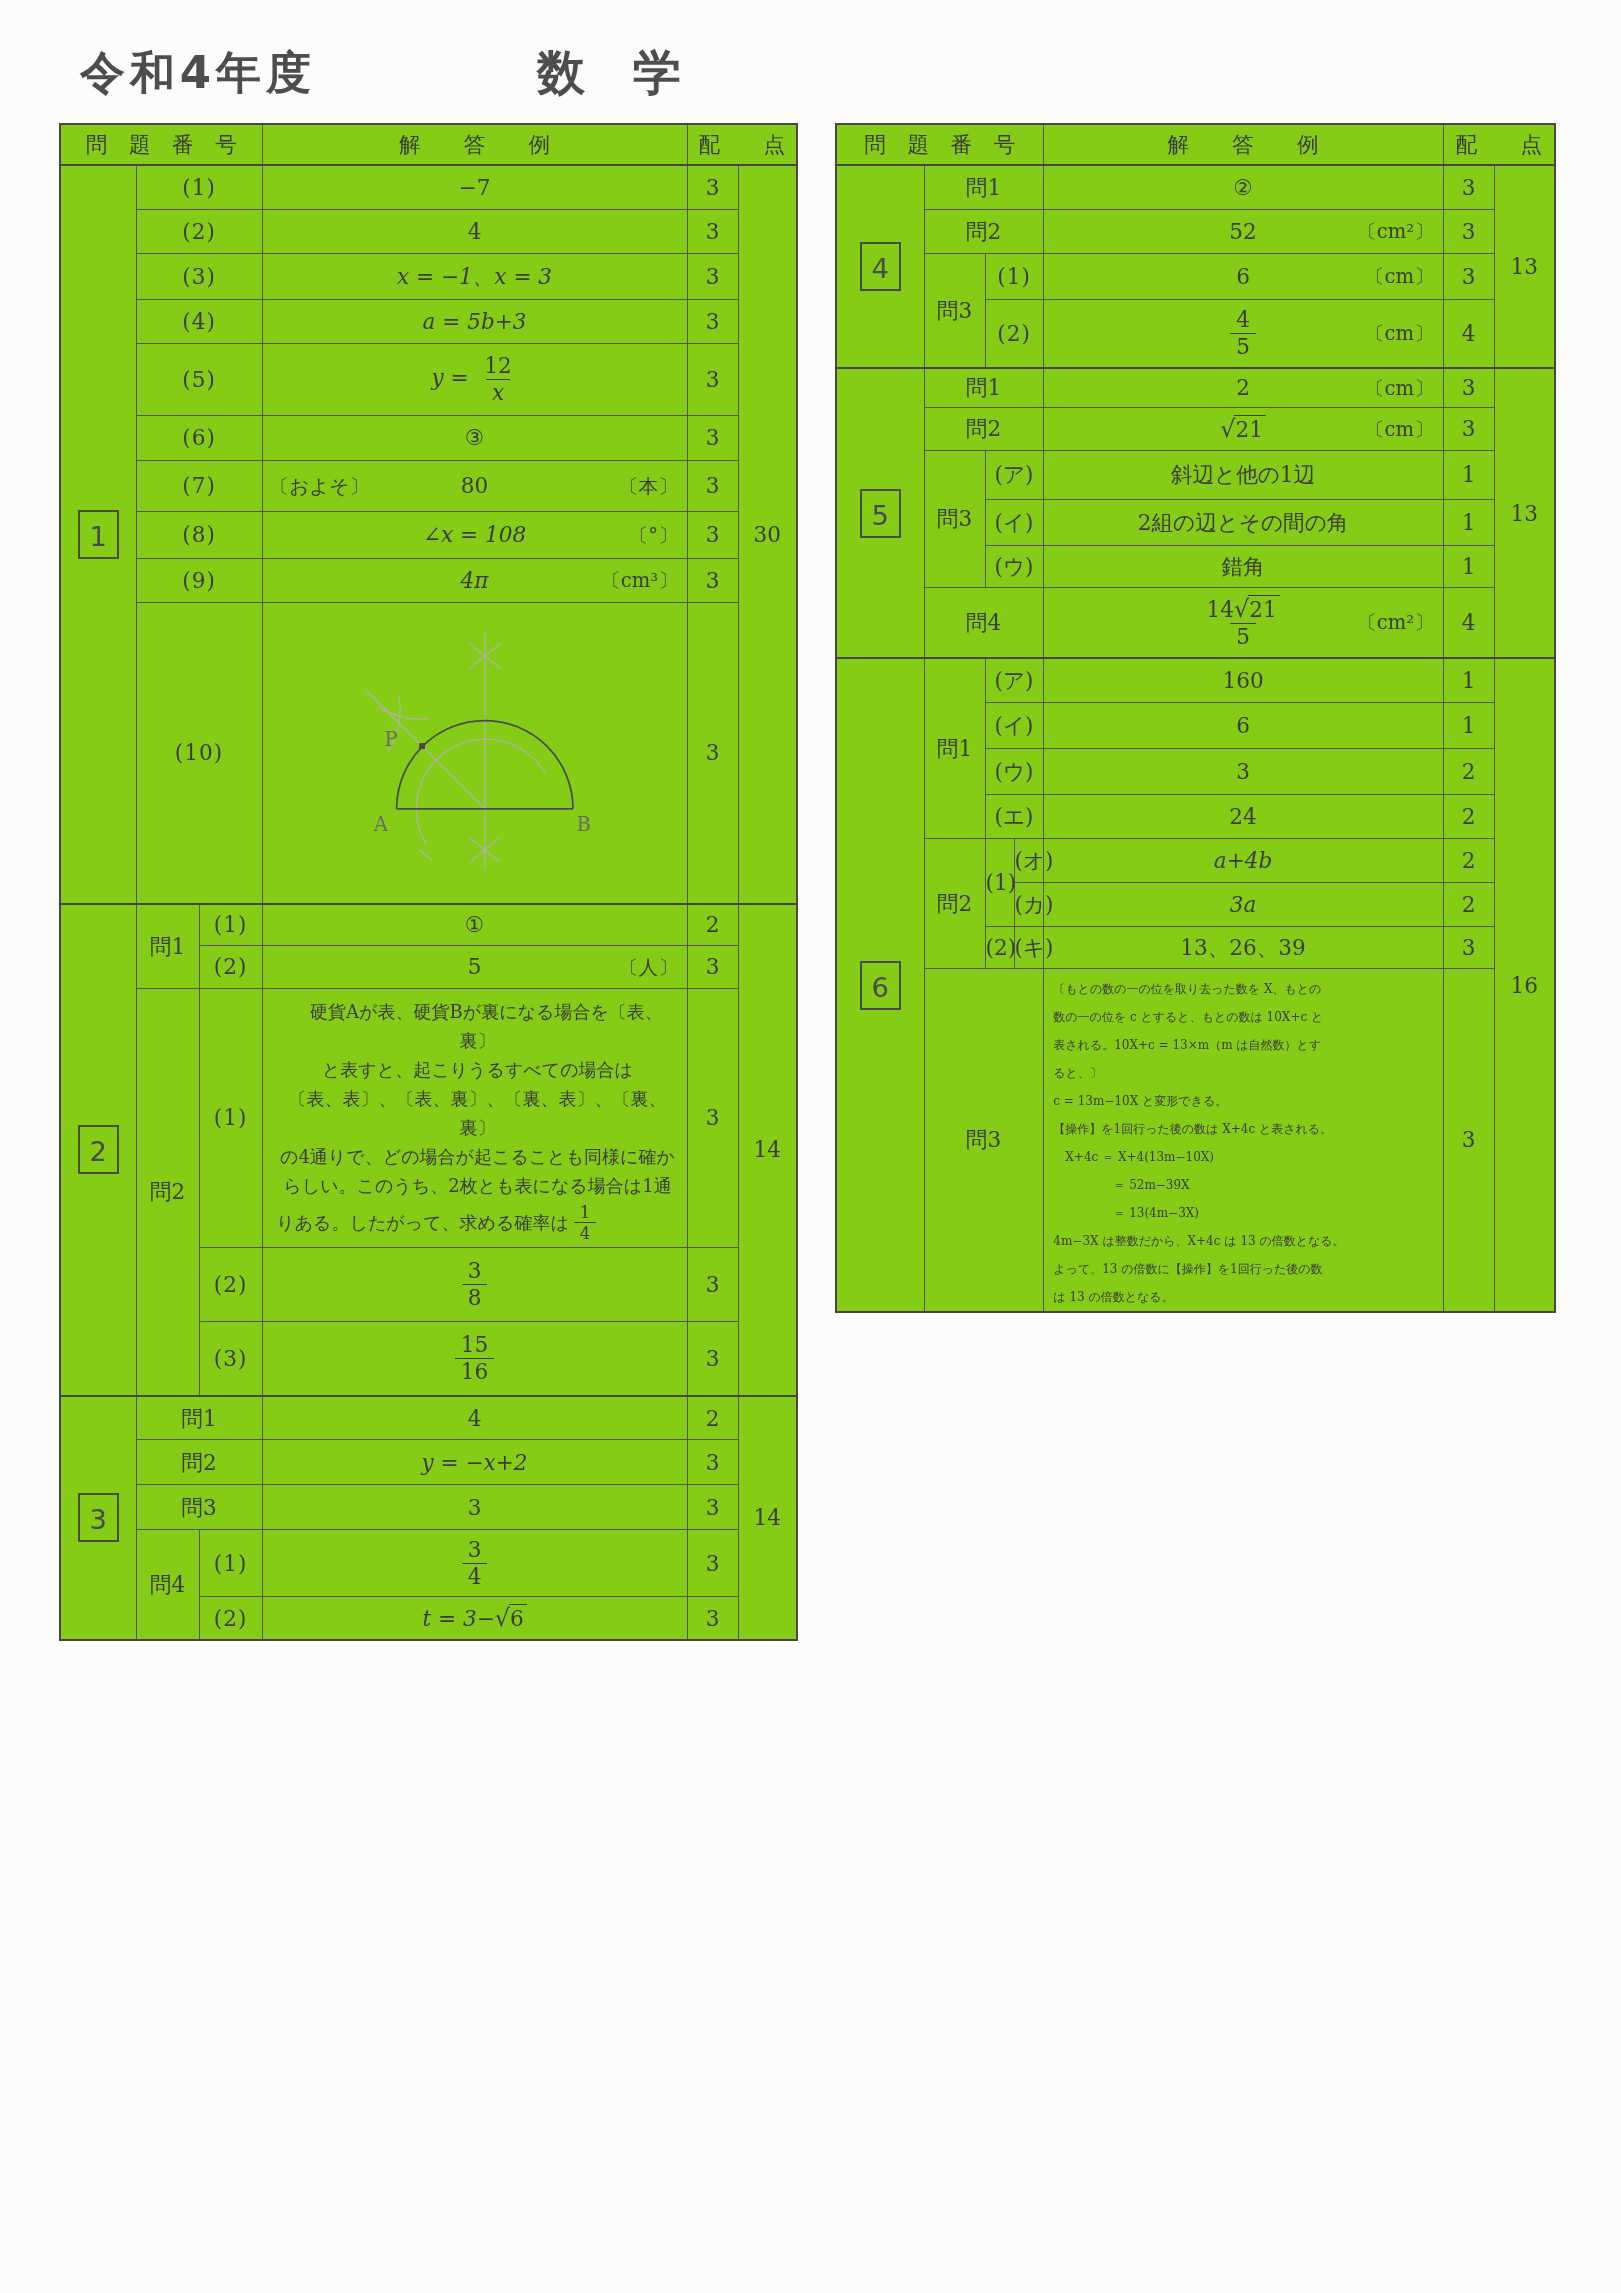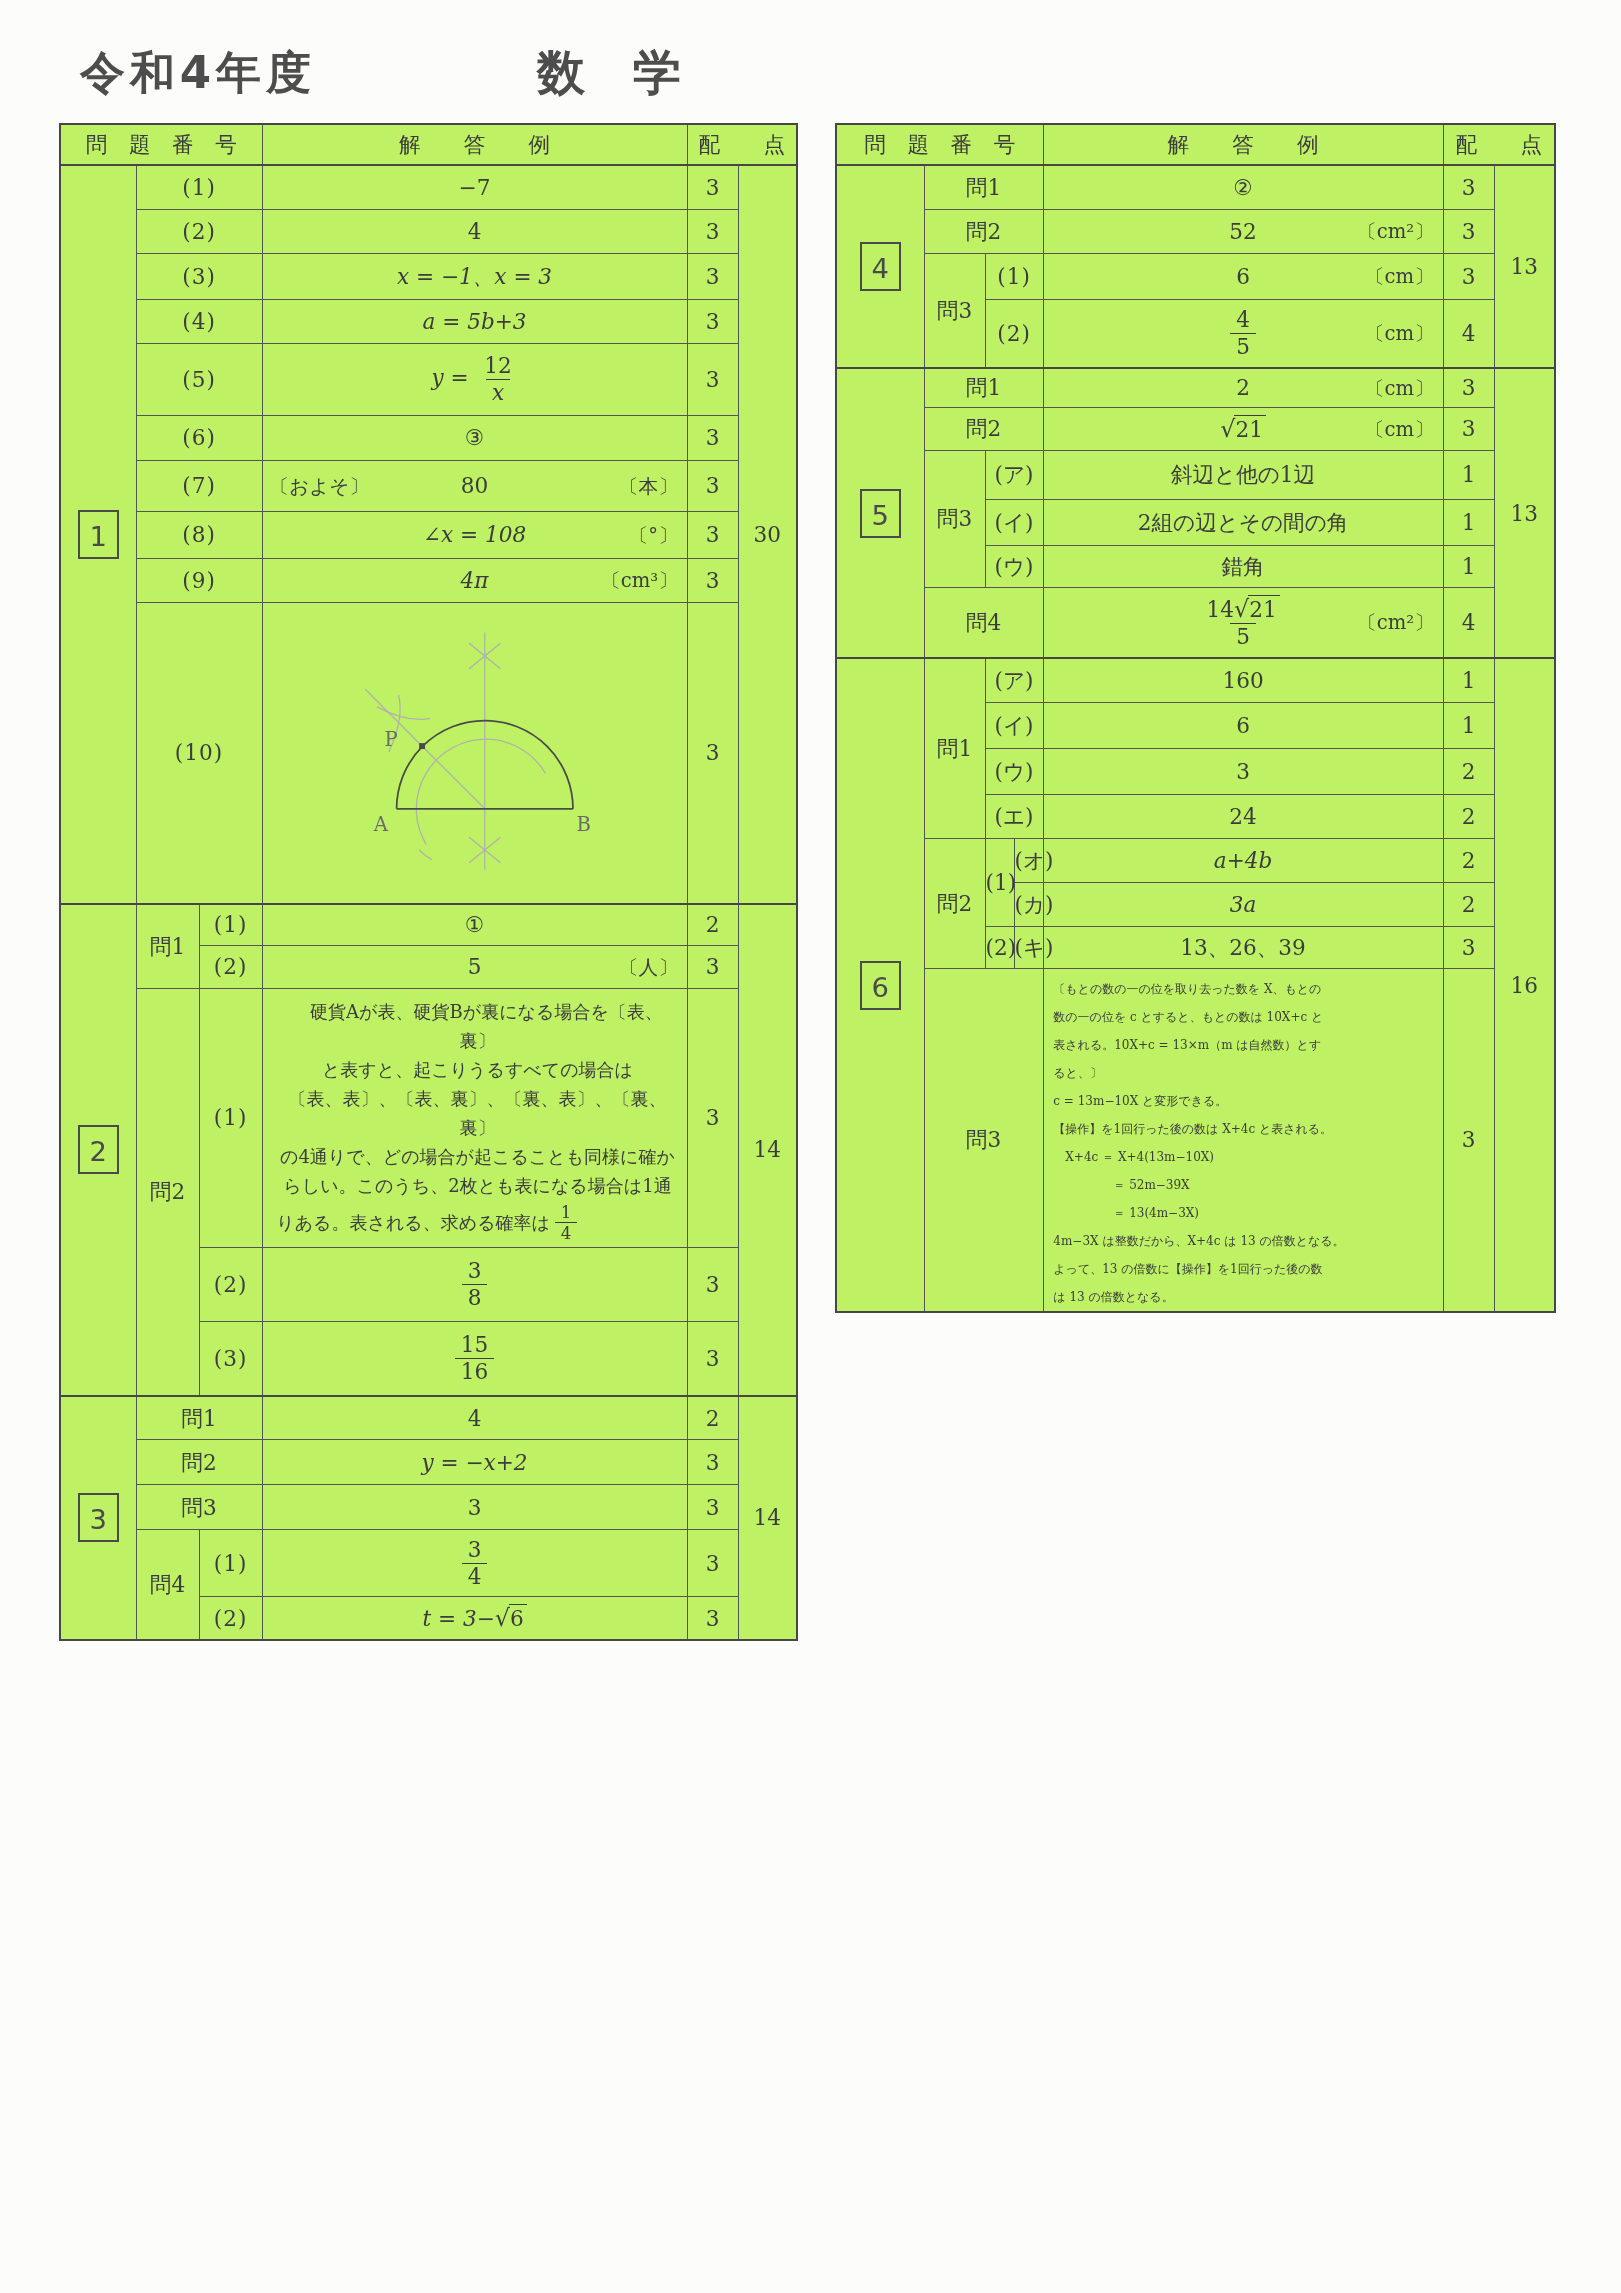--- a/index.html
+++ b/index.html
@@ -1,21 +1,21 @@
 <!DOCTYPE html>
 <html><head>
 <meta charset="utf-8">
 <style>
 *{box-sizing:border-box;}
 body{margin:0;background:#d8d8d8;}
 #page{position:relative;width:1621px;height:2294px;background:#fcfcfa;font-family:"DejaVu Serif","Liberation Serif",serif;overflow:hidden;}
 .title{position:absolute;font-family:"DejaVu Sans","Liberation Sans",sans-serif;font-weight:bold;color:#4d4d4d;}
 #t-year{left:80px;top:43px;font-size:45px;letter-spacing:4.9px;}
 #t-subj{left:537px;top:41px;font-size:48px;}
-table.tbl{position:absolute;border-collapse:collapse;table-layout:fixed;border:2.5px solid #474747;background:#bef264;}
+table.tbl{position:absolute;border-collapse:collapse;table-layout:fixed;border:2.5px solid #474747;background:#84cc16;}
 .tbl td{border:1.6px solid #555;padding:0;text-align:center;vertical-align:middle;color:#3c3c3c;font-size:21.6px;position:relative;}
 tr.hdr td{border-bottom:2.3px solid #474747;font-size:21.6px;}
 tr.secb td{border-top:2.3px solid #474747;}
 .no{font-size:19.6px;letter-spacing:1px;}
 .qlab{font-size:20.6px;}
 .pt{font-size:20.6px;}
 .tot{font-size:21.6px;}
 .secnum{display:inline-block;min-width:41px;height:49px;line-height:49px;border:2px solid #4a4a4a;font-family:"DejaVu Sans","Liberation Sans",sans-serif;font-size:27.4px;color:#4a4a4a;padding:0 2.9px;}
 .math{font-style:italic;}
 .circ{font-size:26.5px;}
@@ -165,21 +165,21 @@
     <tr style="height:193px">
       <td rowspan="3" class="qlab">問2</td>
       <td class="no">(1)</td>
       <td>
         <span class="tblock">　硬貨Aが表、硬貨Bが裏になる場合を〔表、裏〕
 と表すと、起こりうるすべての場合は
 〔表、表〕、〔表、裏〕、〔裏、表〕、〔裏、裏〕
 の4通りで、どの場合が起こることも同様に確か
 らしい。このうち、2枚とも表になる場合は1通</span>
         <span class="tline">
-              <span>りある。表される、求める確率は</span>
+              <span>りある。したがって、求める確率は</span>
               <span class="frac">
                 <span>1</span>
                 <span class="fd">4</span>
               </span>
             </span>
       </td>
       <td class="pt">3</td>
     </tr>
     <tr style="height:74px">
       <td class="no">(2)</td>

